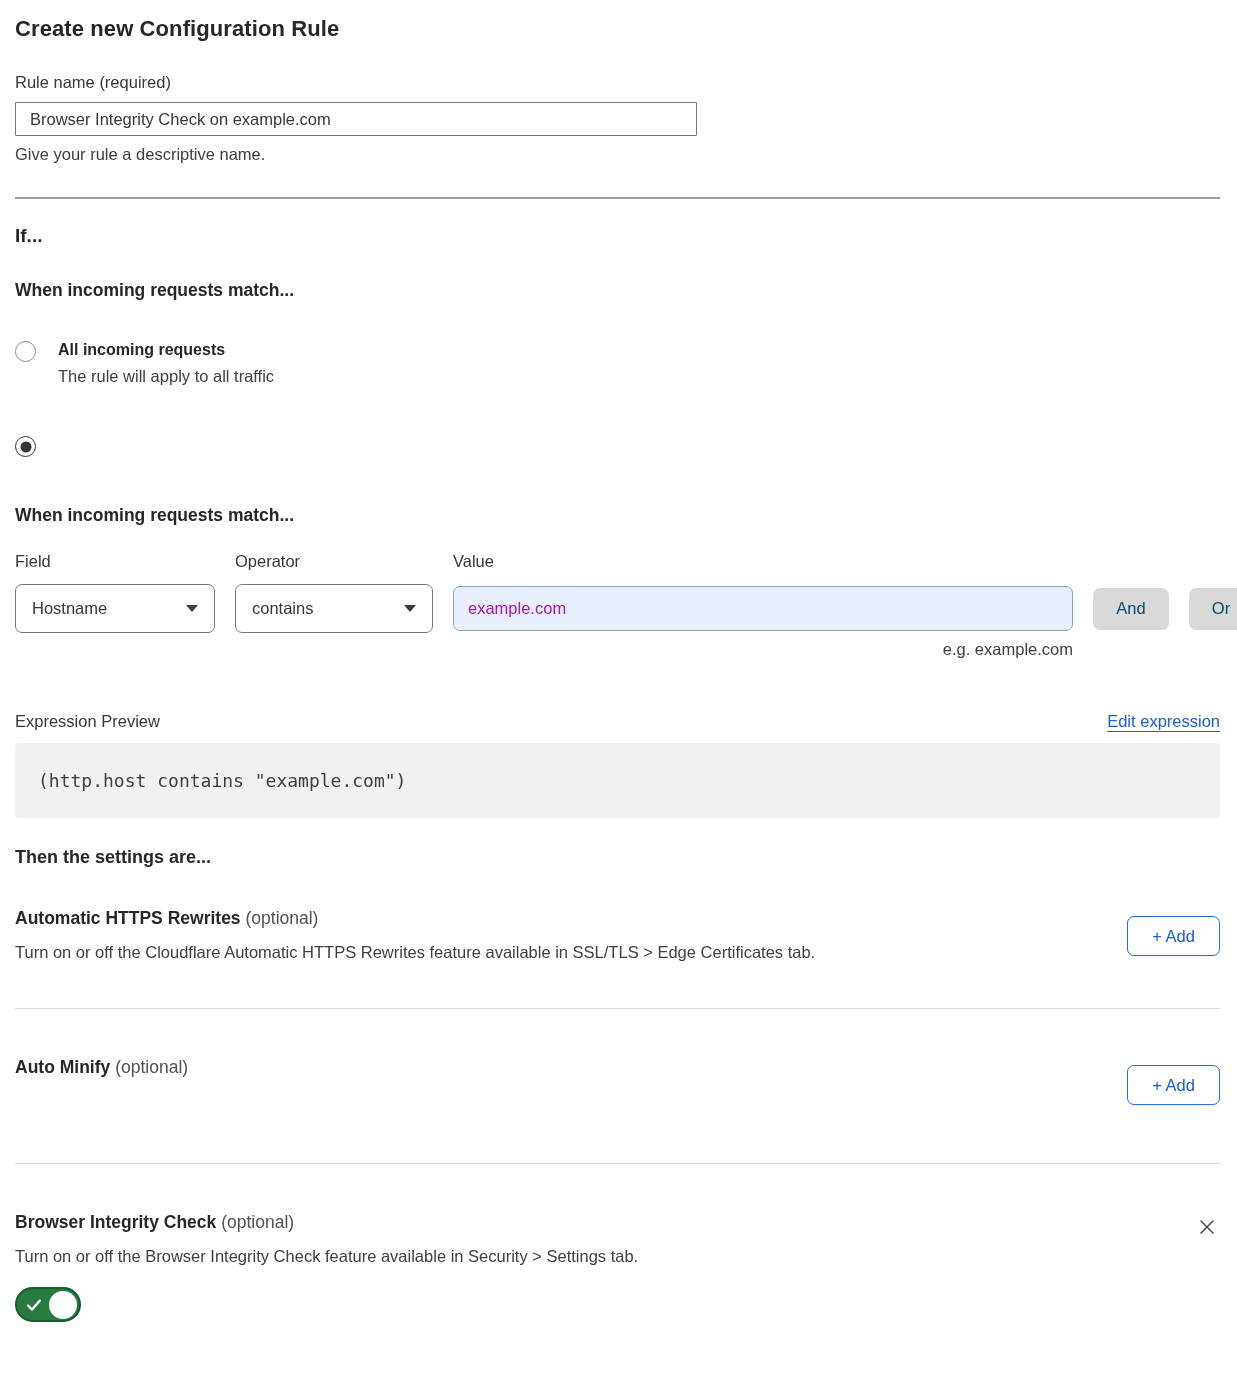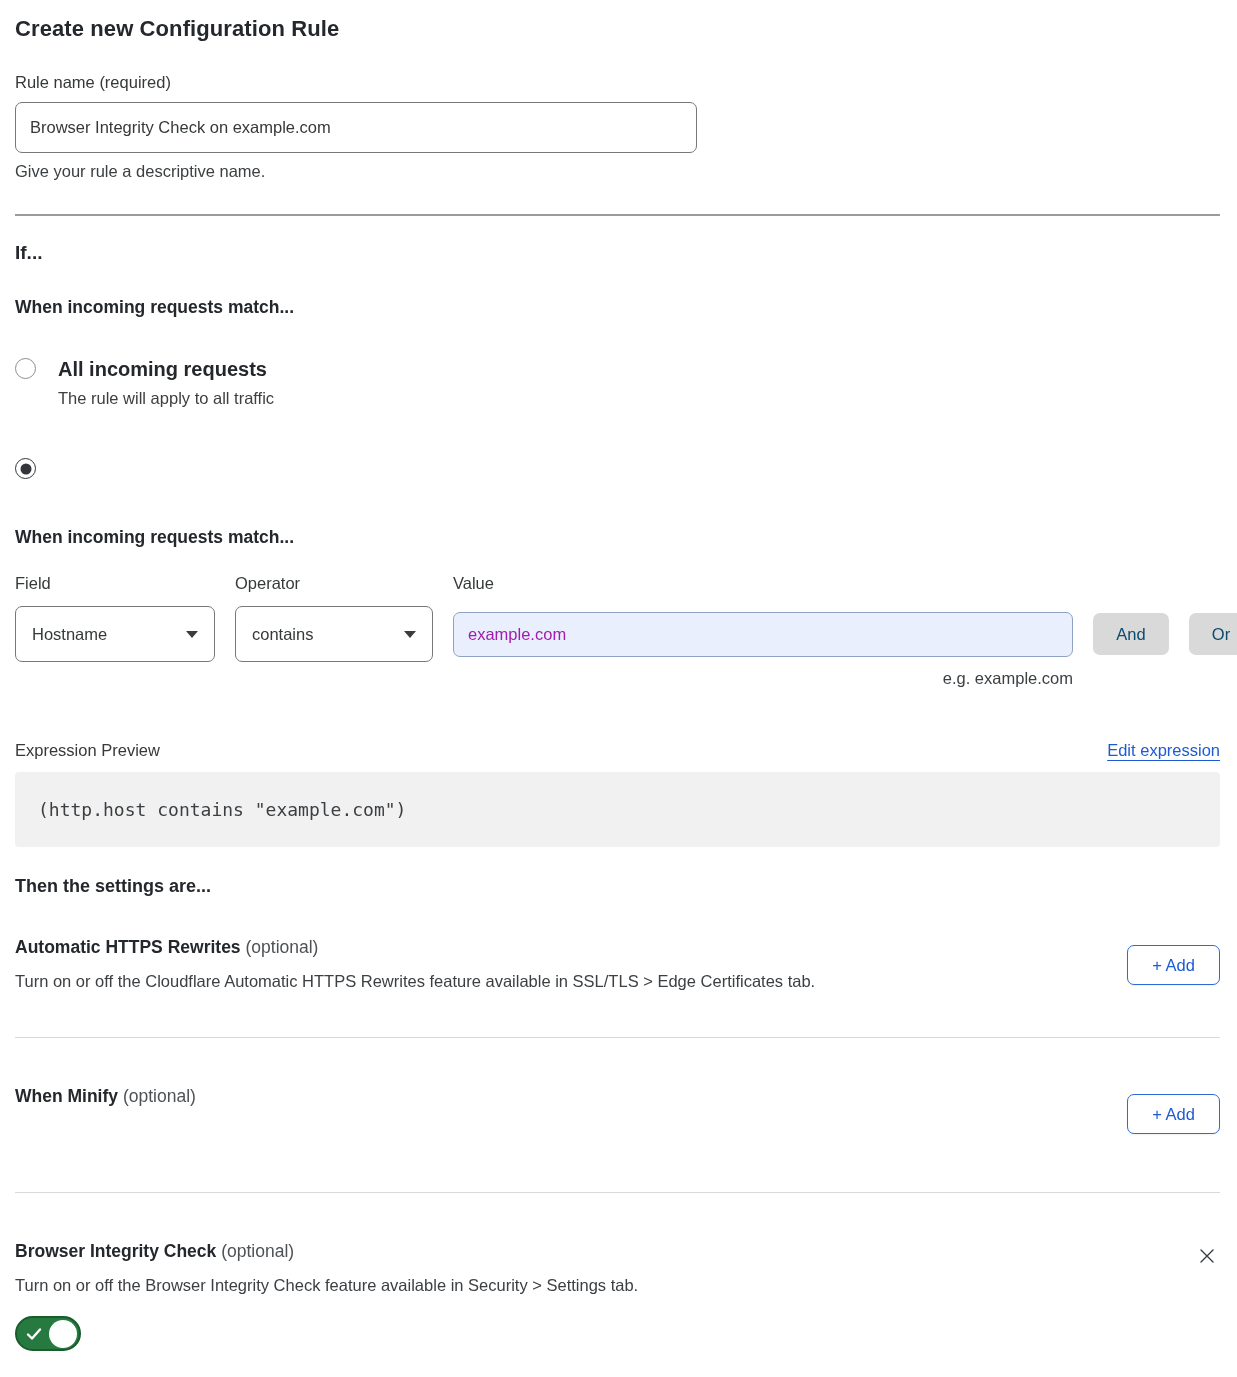--- a/index.html
+++ b/index.html
@@ -19,23 +19,23 @@
     color: #24272b;
     letter-spacing: 0.1px;
   }
 
   .field-label { margin-top: 31px; font-size: 16.5px; color: #36393a; }
 
   .text-input {
     display: block;
     margin-top: 10px;
     width: 682px;
-    height: 51px;
+    height: 34px;
     border: 1px solid #787878;
-    border-radius: 7px;
+    border-radius: 1px;
     padding: 0 14px;
     font-family: "Liberation Sans", sans-serif;
     font-size: 16.5px;
     color: #36393a;
     background: #ffffff;
     outline: none;
   }
   .help-text { margin-top: 9px; font-size: 16.5px; color: #3d4043; }
 
   hr.divider { border: none; height: 0; }
@@ -62,34 +62,34 @@
   .radio.checked { border-color: #323539; }
   .radio.checked::after {
     content: "";
     position: absolute;
     left: 50%; top: 50%;
     width: 11px; height: 11px;
     border-radius: 50%;
     background: #323539;
     transform: translate(-50%, -50%);
   }
-  .radio-label { font-weight: 700; font-size: 20px; color: #24272b; }
+  .radio-label { font-weight: 700; font-size: 16px; color: #24272b; }
   .radio-desc { margin-top: 8px; font-size: 16.5px; color: #3d4043; }
 
   .builder-grid {
     display: grid;
     grid-template-columns: 200px 198px 620px 76px 64px;
     column-gap: 20px;
     align-items: center;
   }
   .labels-row { margin-top: 26px; }
   .labels-row .col-label { font-size: 16.5px; color: #36393a; }
   .controls-row { margin-top: 13px; }
   .select-box {
-    height: 56px;
+    height: 49px;
     border: 1px solid #787878;
     border-radius: 7px;
     background: #ffffff;
     display: flex;
     align-items: center;
     justify-content: space-between;
     padding: 0 16px;
     font-size: 16.5px;
     color: #36393a;
     cursor: pointer;
@@ -287,21 +287,21 @@
       <p class="setting-desc">Turn on or off the Cloudflare Automatic HTTPS Rewrites feature available in SSL/TLS &gt; Edge Certificates tab.</p>
     </div>
     <button class="add-btn">+ Add</button>
   </section>
 
   <hr class="divider light" style="margin-top:46px;">
 
   <section class="setting-row s2">
     <div>
       <div class="setting-title">
-        <span class="t-bold">When Minify</span>
+        <span class="t-bold">Auto Minify</span>
         <span class="t-optional">(optional)</span>
       </div>
     </div>
     <button class="add-btn">+ Add</button>
   </section>
 
   <hr class="divider light" style="margin-top:58px;">
 
   <section class="setting-row s3">
     <div>

